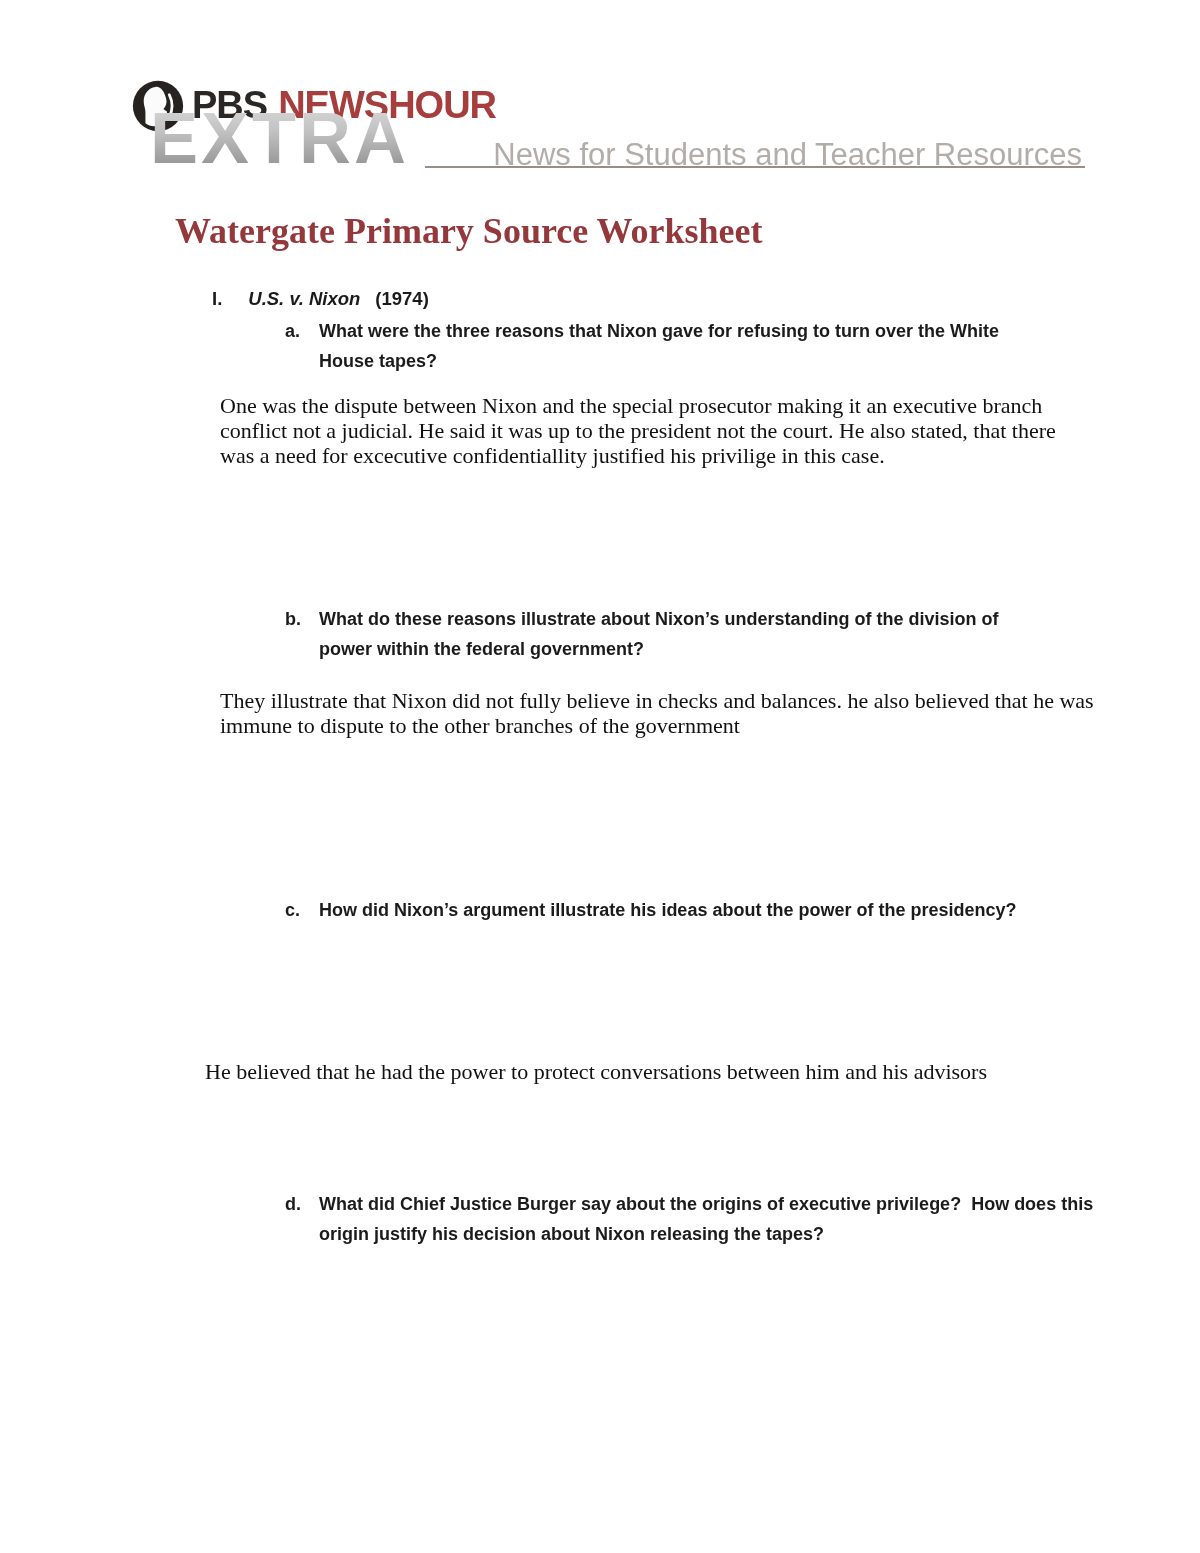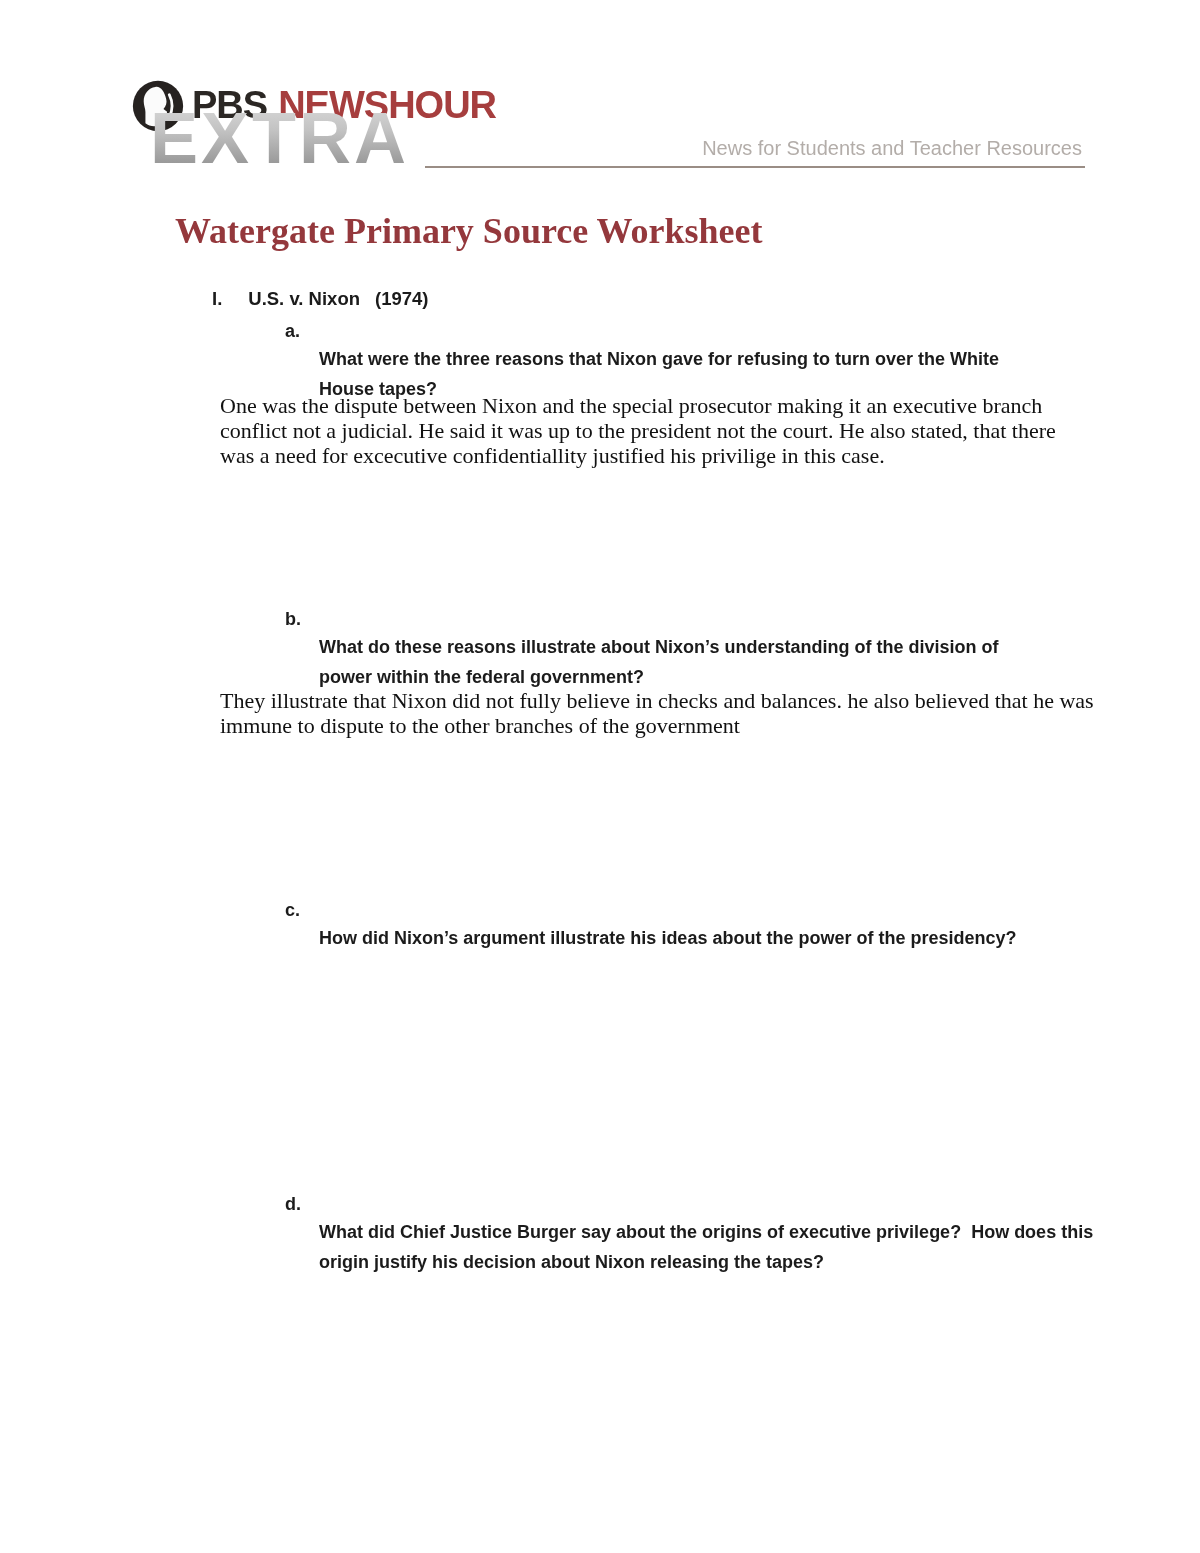--- a/index.html
+++ b/index.html
@@ -32,52 +32,52 @@
   .brand-newshour{color:var(--newshour-red);}
   .brand-extra{
     position:absolute;left:150px;top:102px;
     font-weight:700;font-size:72px;line-height:1;letter-spacing:3px;
     background:linear-gradient(180deg,#d9d9d9 0%,#c2c2c2 40%,#8c8c8c 100%);
     -webkit-background-clip:text;background-clip:text;color:transparent;
     font-family:"Liberation Sans",sans-serif;
   }
   .tagline{
     position:absolute;right:118px;top:137px;
-    font-size:20px;color:var(--tagline-gray);font-weight:400;
+    font-size:31px;color:var(--tagline-gray);font-weight:400;
     font-family:"Liberation Sans",sans-serif;
   }
   .masthead-rule{
     position:absolute;left:425px;top:166px;width:660px;height:2px;
     background:var(--rule-color);
   }
   
   .doc-title{
     position:absolute;left:175px;top:210px;
     font-family:"Liberation Serif",serif;
     font-weight:700;font-size:36px;color:var(--title-red);
     letter-spacing:0;
     text-align:right;
   }
   .sec-head{
     position:absolute;left:212px;top:288px;
     font-size:18.5px;font-weight:700;color:var(--text-black);
     font-family:"Liberation Sans",sans-serif;
   }
   .sec-num{display:inline-block;margin-right:26px;}
-  .case-name{}
+  .case-name{font-style:italic;}
   .case-year{margin-left:15px;}
   .q{
     position:absolute;left:285px;
     display:flex;gap:12px;
     font-size:18px;font-weight:700;color:var(--text-black);
     line-height:30px;
     font-family:"Liberation Sans",sans-serif;
   }
   .q-label{flex:0 0 22px;}
-  .q-text{max-width:700px;margin-top:28px;}
+  .q-text{max-width:700px;}
   .q-text.wide{max-width:780px;}
   .ans{
     position:absolute;
     font-family:"Liberation Serif",serif;
     font-size:22px;line-height:25px;color:#111111;
   }
 </style>
 </head>
 <body>
 
@@ -113,19 +113,20 @@
   <div class="q" style="top:604px;">
     <span class="q-label">b.</span>
     <div class="q-text">What do these reasons illustrate about Nixon’s understanding of the division of power within the federal government?</div>
   </div>
   <div class="ans" style="left:183px;top:688px;width:895px;margin-left:37px;">They illustrate that Nixon did not fully believe in checks and balances. he also believed that he was immune to dispute to the other branches of the government</div>
 
   <div class="q" style="top:895px;">
     <span class="q-label">c.</span>
     <div class="q-text">How did Nixon’s argument illustrate his ideas about the power of the presidency?</div>
   </div>
+  <div class="ans" style="left:205px;top:1059px;width:900px;">He believed that he had the power to protect conversations between him and his advisors</div>
 
   <div class="q" style="top:1189px;">
     <span class="q-label">d.</span>
     <div class="q-text wide">What did Chief Justice Burger say about the origins of executive privilege?&nbsp; How does this origin justify his decision about Nixon releasing the tapes?</div>
   </div>
 
 </div>
 
 </body></html>

